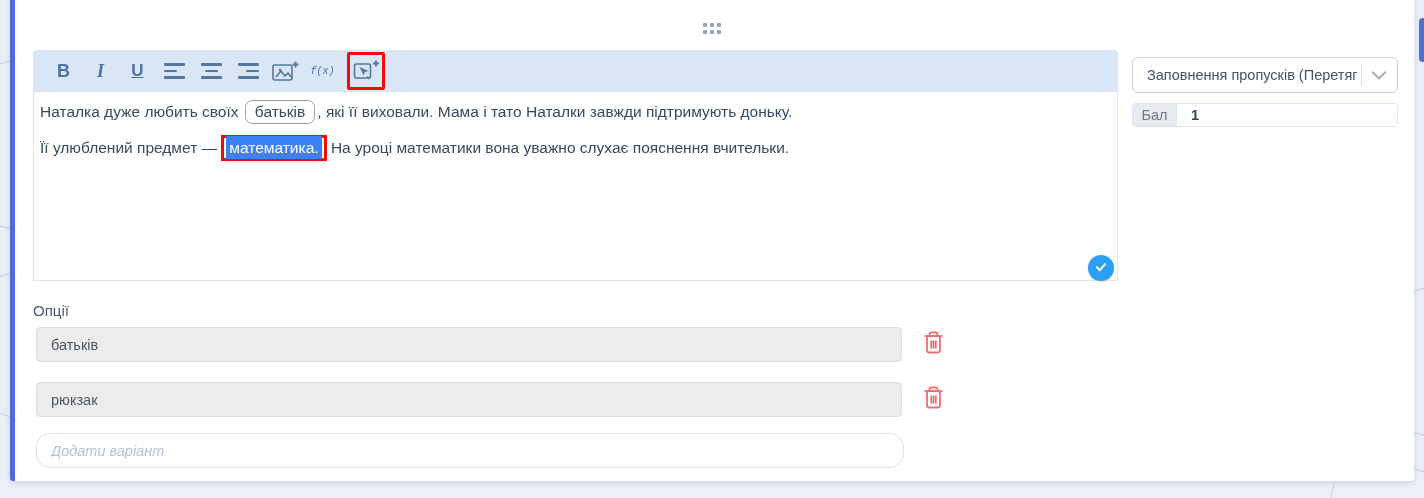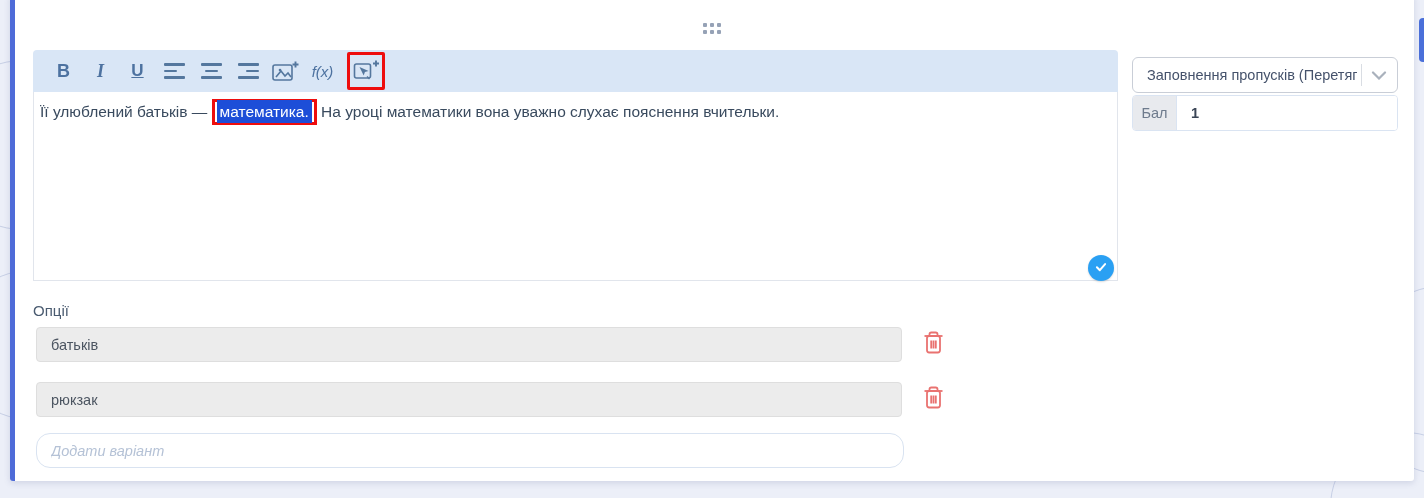--- a/index.html
+++ b/index.html
@@ -27,49 +27,49 @@
 
   
   .editor { left:33px; top:50px; width:1085px; }
   .toolbar { height:42px; background:#d9e6f6; border-radius:4px 4px 0 0;
              display:flex; align-items:center; padding-left:12px; }
   .tb-btn { width:37px; height:36px; display:flex; align-items:center; justify-content:center;
             color:#4d72a0; cursor:pointer; background:none; border:none; }
   .tb-btn.bold { font-weight:700; font-size:18px; }
   .tb-btn.italic { font-style:italic; font-family:"Liberation Serif",serif; font-weight:700; font-size:18px; }
   .tb-btn.underline { text-decoration:underline; font-size:17px; font-weight:600; }
-  .tb-btn.formula { font-style:italic; font-family:Liberation Sans, sans-serif; font-size:15px; }
+  .tb-btn.formula { font-style:italic; font-family:Liberation Mono, monospace; font-size:10px; }
   .tb-btn.annotated { border:3px solid #ee0d0d; border-radius:2px; height:38px; width:38px; margin-left:6px; }
   .align-icon { width:21px; display:flex; flex-direction:column; gap:4px; }
   .align-icon i { display:block; height:2.6px; background:#54779e; border-radius:1px; width:100%; }
   .align-icon i.short { width:62%; }
   .align-icon.left i.short { align-self:flex-start; }
   .align-icon.center i.short { align-self:center; }
   .align-icon.right i.short { align-self:flex-end; }
 
   .text-area { height:189px; background:#fff; border:1px solid #e1e5ec; border-top:none;
                padding:2px 8px 0 6px; overflow:hidden; cursor:text; }
   .para { line-height:36px; font-size:15.5px; color:#394a5e; white-space:nowrap; }
   .gap-token { display:inline-block; border:1px solid #98a2ae; border-radius:7px;
                padding:2px 9px; line-height:normal; margin:0 2px; background:#fff; cursor:pointer; }
   .red-box { display:inline-block; border:3px solid #ee0d0d; padding:1px 2px; line-height:normal; }
-  .selection { background:#1d4ed8; color:#ffffff; padding:3px 3px; }
+  .selection { background:#3b82f6; color:#ffffff; padding:3px 3px; }
 
   .confirm { left:1088px; top:255px; width:26px; height:26px; border-radius:50%;
              background:#2aa0f3; border:none; display:flex; align-items:center; justify-content:center;
              cursor:pointer; box-shadow:0 1px 2px rgba(0,0,0,.15); }
 
   
   .dropdown { left:1132px; top:57px; width:266px; height:36px; background:#fff;
               border:1px solid #c9ced7; border-radius:6px; display:flex; align-items:center;
               padding:0 10px 0 14px; cursor:pointer; }
   .dd-text { flex:1; font-size:14.5px; color:#45526b; white-space:nowrap; overflow:hidden; }
   .dd-divider { width:1px; height:22px; background:#d9dde3; margin:0 9px 0 4px; }
 
-  .score-row { left:1132px; top:95px; width:266px; height:36px; background:#fff;
+  .score-row { left:1132px; top:103px; width:266px; height:24px; background:#fff;
                border:1px solid #dae4f2; border-radius:4px; display:flex; overflow:hidden; }
   .score-label { width:44px; background:#e8eaee; border-right:1px solid #dae4f2;
                  display:flex; align-items:center; justify-content:center;
                  font-size:14.5px; color:#6e7b8d; }
   .score-input { flex:1; border:none; outline:none; padding-left:14px; font-size:14.5px;
                  color:#3a4556; font-weight:700; font-family:inherit; }
 
   
   .options-title { left:33px; top:302px; font-size:15px; color:#4a5b70;text-align:center; }
   .options-list { left:0; top:0; }
@@ -154,21 +154,22 @@
         <button class="tb-btn insert-gap annotated">
           <svg width="27" height="24" viewBox="0 0 27 24" fill="none" stroke="#54779e" stroke-width="1.6">
             <rect x="1.5" y="5" width="16" height="14" rx="2"></rect>
             <path d="M6.5 8l4.2 8.4 1.2-3.5 3.7-.8z" fill="#54779e" stroke="none"></path>
             <path d="M14 17.5l2.5 2.5" stroke-width="1.4"></path>
             <path d="M23 1.5v6M20 4.5h6" stroke-width="1.9"></path>
           </svg>
         </button>
       </div>
     <div class="text-area">
-        <div class="para"><span>Її улюблений батьків — </span><span class="red-box"><span class="selection">математика.</span></span><span> На уроці математики вона уважно слухає пояснення вчительки.</span></div>
+        <div class="para"><span>Наталка дуже любить своїх </span><span class="gap-token">батьків</span><span>, які її виховали. Мама і тато Наталки завжди підтримують доньку.</span></div>
+        <div class="para"><span>Її улюблений предмет — </span><span class="red-box"><span class="selection">математика.</span></span><span> На уроці математики вона уважно слухає пояснення вчительки.</span></div>
       </div>
   </div>
 
   <button class="z confirm">
     <span>
       <svg width="14" height="14" viewBox="0 0 24 24">
           <path d="M5 12.5l5 5 9-10.5" stroke="#fff" stroke-width="3.4" fill="none" stroke-linecap="round" stroke-linejoin="round"></path>
         </svg>
     </span>
   </button>

